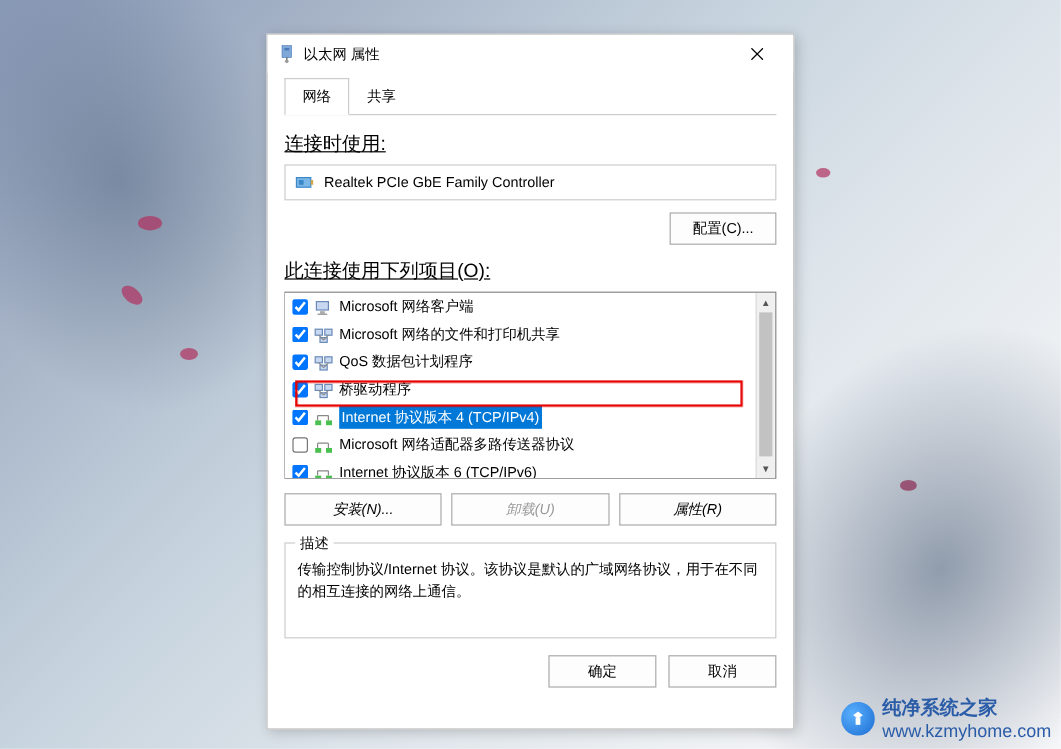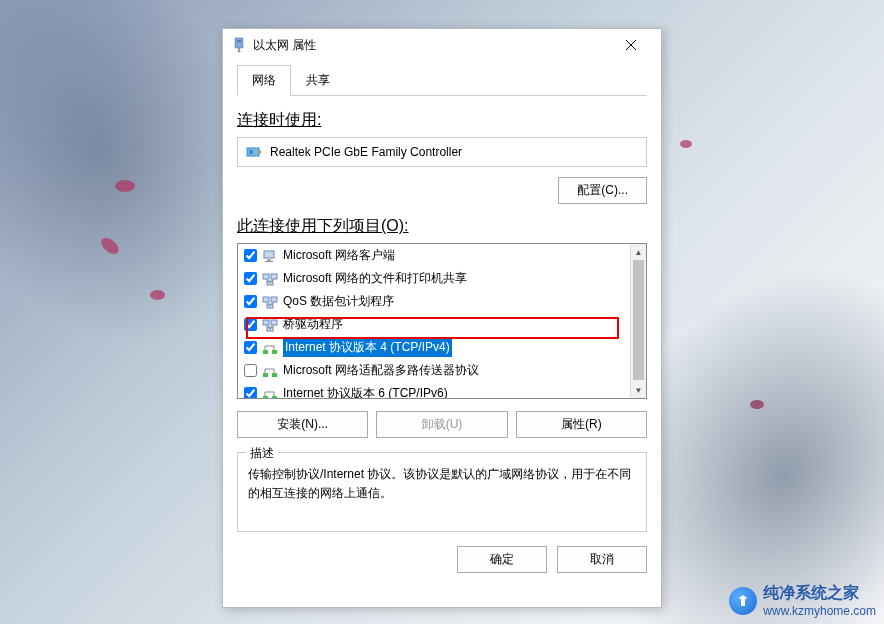--- a/index.html
+++ b/index.html
@@ -155,21 +155,21 @@
       pointer-events: none;
     }
     .hl-row { left: 246px; top: 317px; width: 373px; height: 22px; }
 
     .btn-row-three {
       display: flex;
       gap: 8px;
       margin-top: 12px;
       margin-bottom: 14px;
     }
-    .btn-row-three .btn { flex: 1; min-width: 0; }
+    .btn-row-three .btn { flex: 1; min-width: 0; font-style: italic; }
     .desc-group {
       border: 1px solid #ccc;
       padding: 12px 10px 10px 10px;
       position: relative;
       font-size: 12px;
       line-height: 1.6;
       margin-bottom: 14px;
       height: 80px;
     }
     .desc-legend {
@@ -198,21 +198,21 @@
       font-weight: bold;
     }
     .watermark-logo {
       width: 28px; height: 28px;
       border-radius: 50%;
       background: radial-gradient(circle at 35% 35%, #5ab0ff, #1a6cd0);
       display: flex; align-items: center; justify-content: center;
       color: #fff;
     }
     .watermark-title { font-size: 16px; }
-    .watermark-url { font-size: 12px; color: #2a5ca8; font-weight: normal; }
+    .watermark-url { font-size: 15px; color: #2a5ca8; font-weight: normal; }
 
     .scrollbar-track {
       position: absolute;
       right: 0;
       top: 0;
       width: 16px;
       height: 100%;
       background: #f0f0f0;
       border-left: 1px solid #ddd;
     }

